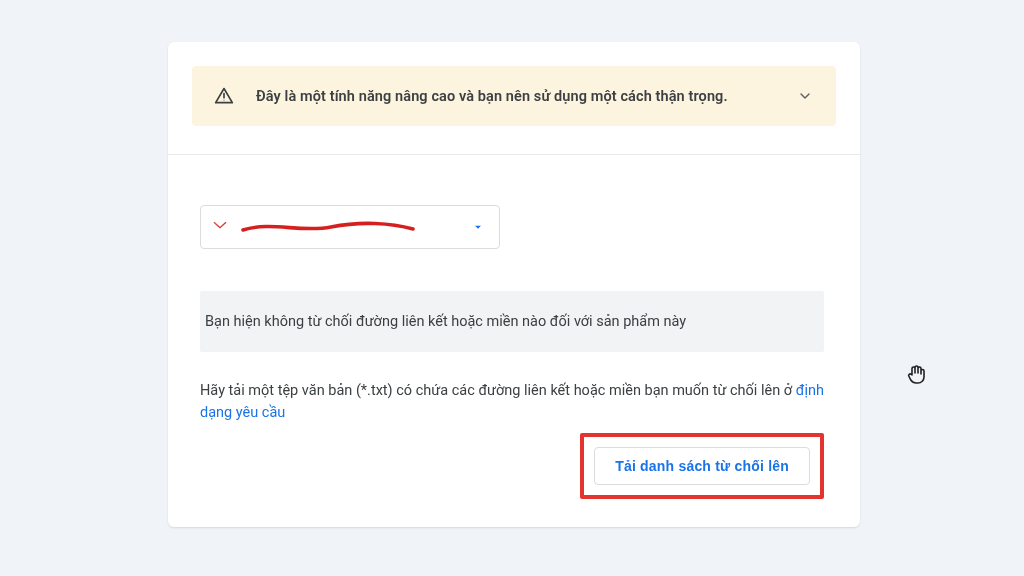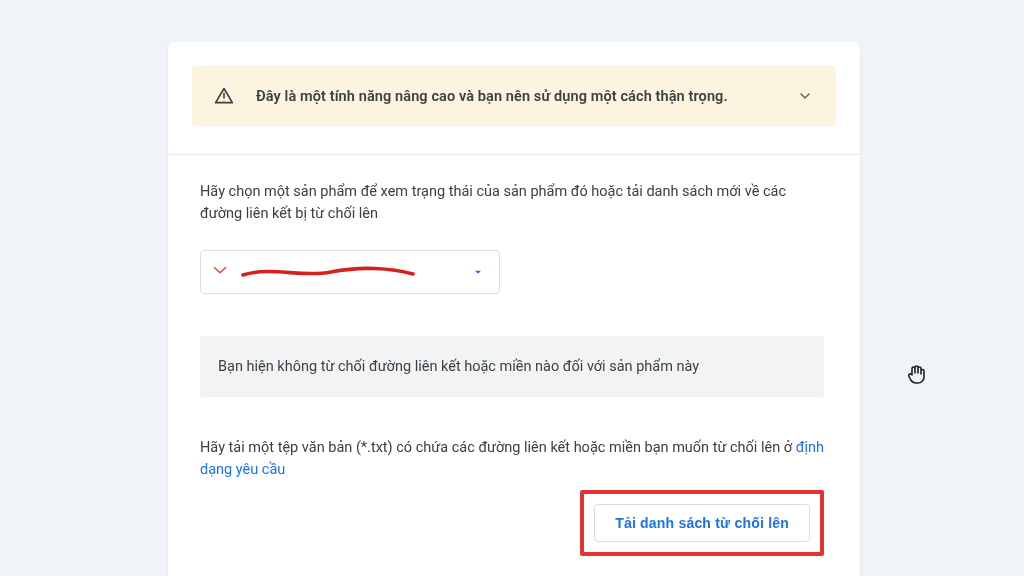--- a/index.html
+++ b/index.html
@@ -88,26 +88,26 @@
   .select .redact svg { position:absolute; left:0; top:0; }
   .select .caret {
     width: 14px; height: 14px;
     color: #1a73e8;
     display: flex; align-items: center; justify-content: center;
   }
   .info-box {
     margin: 42px 4px 0 0;
     background: #f1f3f4;
     border-radius: 2px;
-    padding: 22px 18px;
+    padding: 22px 5px;
     font-size: 14.5px;
     color: #3c4043;
   }
   .upload-copy {
-    margin-top: 40px;
+    margin-top: 28px;
     font-size: 14.5px;
     line-height: 1.55;
     color: #3c4043;
   }
   .upload-copy .link {
     color: #1a73e8;
     cursor: pointer;
   }
   .btn-row {
     display: flex;
@@ -158,21 +158,20 @@
       <svg viewBox="0 0 24 24" width="16" height="16" fill="none" stroke="#5f6368" stroke-width="2.2" stroke-linecap="round" stroke-linejoin="round">
         <polyline points="6 9 12 15 18 9"></polyline>
       </svg>
     </span>
   </div>
 
   <div class="divider"></div>
 
   <div class="section">
 
-    <p class="copy">Hãy chọn một sản phẩm để xem trạng thái của sản phẩm đó hoặc tải danh sách mới về các đường liên kết bị từ chối lên</p>
 
     <div class="select">
       <span class="favicon">
         <svg viewBox="0 0 24 24" width="16" height="16">
           <path d="M3 5 L12 13 L21 5" fill="none" stroke="#d93025" stroke-width="2"></path>
           <path d="M3 5 L9 12" fill="none" stroke="#f28b82" stroke-width="1.2"></path>
         </svg>
       </span>
       <span class="redact">
         <svg width="180" height="24">

